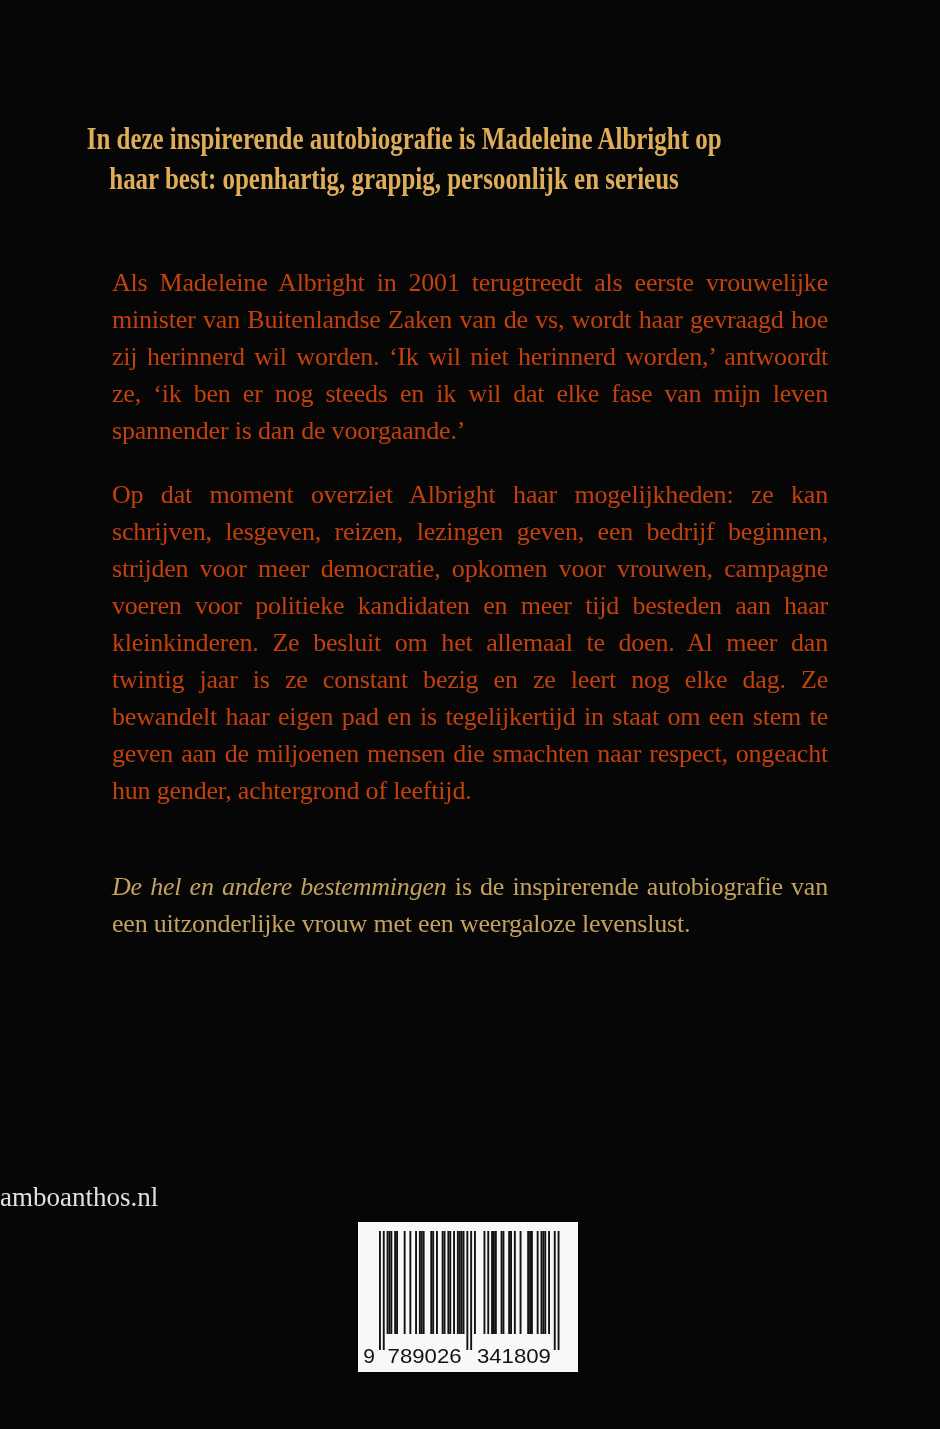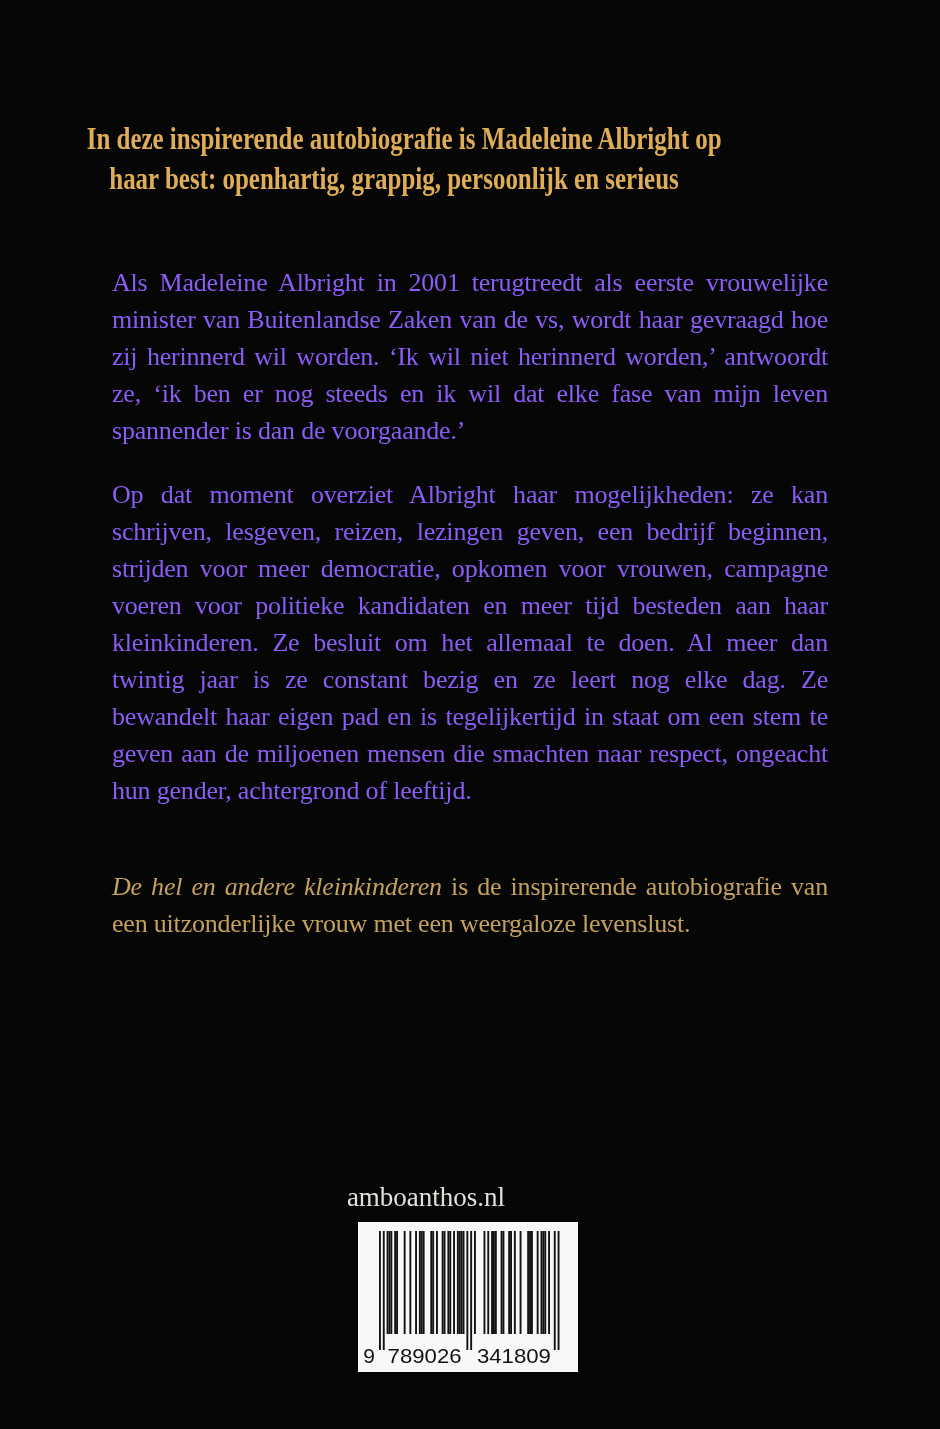--- a/index.html
+++ b/index.html
@@ -30,37 +30,37 @@
   .headline .hline {
     white-space: nowrap;
     transform: scaleX(0.78);
     transform-origin: 50% 50%;
   }
   
   .bodytext {
     position: absolute;
     left: 112px;
     width: 716px;
-    color: #8b5cf6;
+    color: #c2410c;
     font-size: 26px;
     line-height: 37px;
     text-align: justify;
     letter-spacing: -0.2px;
   }
   .p1 { top: 238px; }
   .p2 { top: 450px; }
   .p3 { top: 842px; color: #c4a25e; }
   .p3 .booktitle { font-style: italic; }
   
   .website {
     position: absolute;
     top: 1182px;
     left: 0;
     width: 852px;
-    text-align: center;
+    text-align: left;
     color: #e3e0db;
     font-size: 27px;
     line-height: 30px;
   }
   
   .barcode-box {
     position: absolute;
     left: 358px;
     top: 1222px;
     width: 220px;
@@ -76,21 +76,21 @@
 
   <div class="headline">
     <div class="hline">In deze inspirerende autobiografie is Madeleine Albright op</div>
     <div class="hline">haar best: openhartig, grappig, persoonlijk en serieus</div>
   </div>
 
   <p class="bodytext p1">Als Madeleine Albright in 2001 terugtreedt als eerste vrouwelijke minister van Buitenlandse Zaken van de vs, wordt haar gevraagd hoe zij herinnerd wil worden. ‘Ik wil niet herinnerd worden,’ antwoordt ze, ‘ik ben er nog steeds en ik wil dat elke fase van mijn leven spannender is dan de voorgaande.’</p>
 
   <p class="bodytext p2">Op dat moment overziet Albright haar mogelijkheden: ze kan schrijven, lesgeven, reizen, lezingen geven, een bedrijf beginnen, strijden voor meer democratie, opkomen voor vrouwen, campagne voeren voor politieke kandidaten en meer tijd besteden aan haar kleinkinderen. Ze besluit om het allemaal te doen. Al meer dan twintig jaar is ze constant bezig en ze leert nog elke dag. Ze bewandelt haar eigen pad en is tegelijkertijd in staat om een stem te geven aan de miljoenen mensen die smachten naar respect, ongeacht hun gender, achtergrond of leeftijd.</p>
 
-  <p class="bodytext p3"><span class="booktitle">De hel en andere kleinkinderen</span><span> is de inspirerende autobiografie van een uitzonderlijke vrouw met een weergaloze levenslust.</span></p>
+  <p class="bodytext p3"><span class="booktitle">De hel en andere bestemmingen</span><span> is de inspirerende autobiografie van een uitzonderlijke vrouw met een weergaloze levenslust.</span></p>
 
   <div class="website">amboanthos.nl</div>
 
   <div class="barcode-box">
     <svg id="barcode-svg" width="220" height="150" viewBox="0 0 220 150" xmlns="http://www.w3.org/2000/svg">
         <rect x="21.00" y="9" width="1.90" height="119" fill="#131313"></rect>
         <rect x="24.80" y="9" width="1.90" height="119" fill="#131313"></rect>
         <rect x="28.60" y="9" width="1.90" height="103" fill="#131313"></rect>
         <rect x="30.50" y="9" width="1.90" height="103" fill="#131313"></rect>
         <rect x="32.40" y="9" width="1.90" height="103" fill="#131313"></rect>

